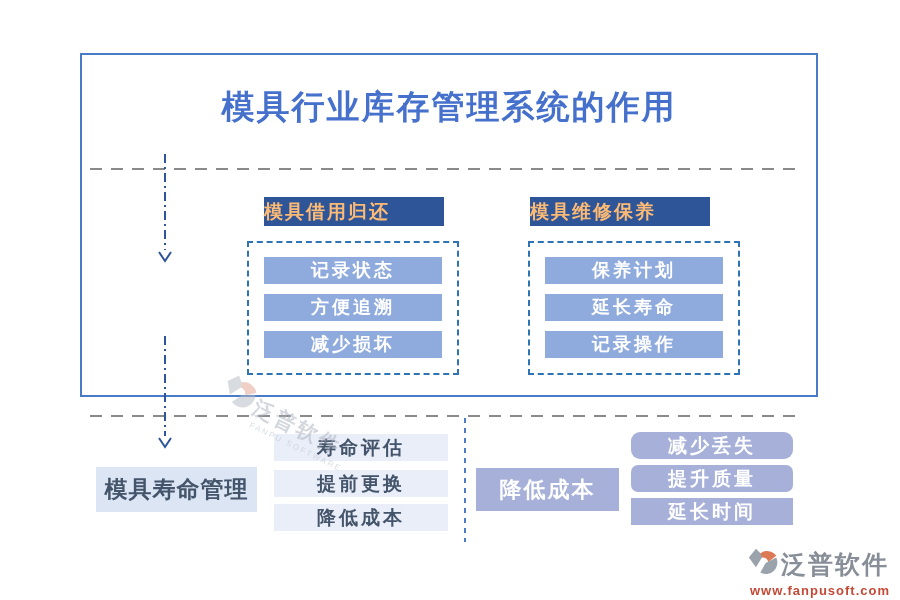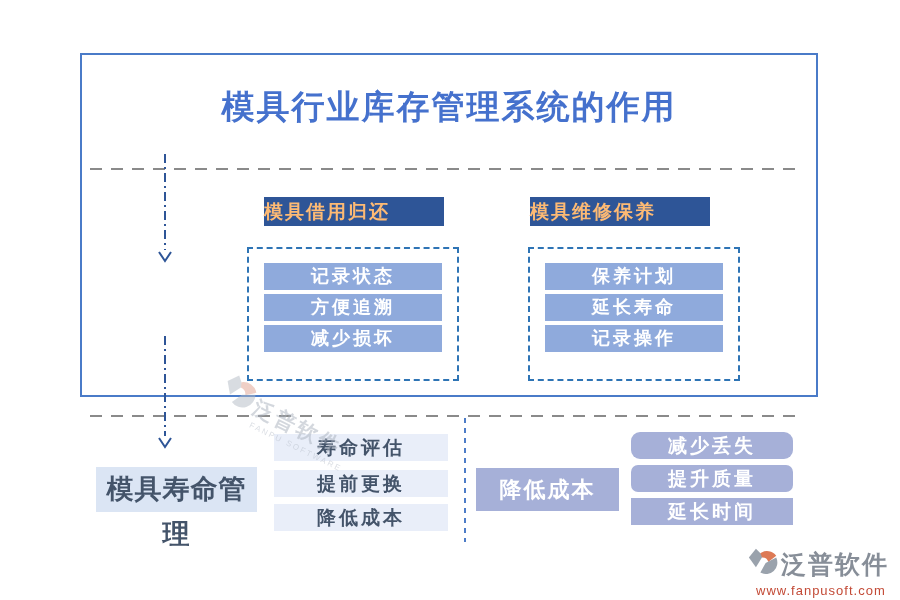--- a/index.html
+++ b/index.html
@@ -30,39 +30,39 @@
   
   .group-header{
     position:absolute;top:142px;height:29px;line-height:29px;
     background:#2e5597;color:#fdba74;font-size:19px;font-weight:bold;
     text-align:left;letter-spacing:2px;
   }
   .gh1{left:182px;width:180px;}
   .gh2{left:448px;width:180px;}
   
   .group-box{
-    position:absolute;top:192px;width:212px;height:134px;box-sizing:border-box;
+    position:absolute;top:186px;width:212px;height:134px;box-sizing:border-box;
     border:2px dashed #2e74b5;display:flex;flex-direction:column;
-    align-items:center;padding-top:14px;gap:4px;
+    align-items:center;padding-top:14px;gap:10px;
   }
   .gb1{left:165px;}
   .gb2{left:446px;}
   .mid-item{
     width:178px;height:27px;line-height:27px;background:#8faadc;
     color:#ffffff;font-size:18px;font-weight:bold;text-align:center;
     letter-spacing:3px;
   }
   
   .vdash-sep{
     position:absolute;left:382px;top:363px;width:2px;height:124px;
     background:repeating-linear-gradient(180deg,#4d7cc7 0 5px,transparent 5px 10px);
   }
   .life-label{
     position:absolute;left:14px;top:412px;width:161px;height:45px;line-height:45px;
-    background:#dbe5f4;color:#44546a;font-size:27px;font-weight:bold;
+    background:#dbe5f4;color:#44546a;font-size:23px;font-weight:bold;
     text-align:center;letter-spacing:1px;
   }
   .life-item{
     position:absolute;left:192px;width:174px;height:27px;line-height:27px;
     background:#e9eef9;color:#44546a;font-size:19px;font-weight:bold;
     text-align:center;letter-spacing:3px;
   }
   .li0{top:379px;}.li1{top:415px;}.li2{top:449px;}
   .cost-label{
     position:absolute;left:394px;top:413px;width:143px;height:43px;line-height:43px;
@@ -87,21 +87,21 @@
   .watermark .wm-sub{
     font-size:8px;color:#b7bec9;letter-spacing:2px;margin-left:40px;margin-top:-2px;
   }
   
   .brand{position:absolute;left:748px;top:546px;width:150px;height:48px;}
   .brand .brand-row{display:flex;align-items:center;}
   .brand .brand-name{
     font-size:25px;font-weight:bold;color:#878e98;letter-spacing:2px;margin-left:3px;
   }
   .brand .brand-url{
-    font-size:13px;font-weight:normal;color:#c34a36;letter-spacing:1px;margin-top:1px;margin-left:8px;
+    font-size:13px;font-weight:bold;color:#c34a36;letter-spacing:1px;margin-top:1px;margin-left:2px;
   }
 </style>
 </head>
 <body>
 
 <div class="canvas">
   <div class="frame">
 
     <h1 class="title">模具行业库存管理系统的作用</h1>
 

